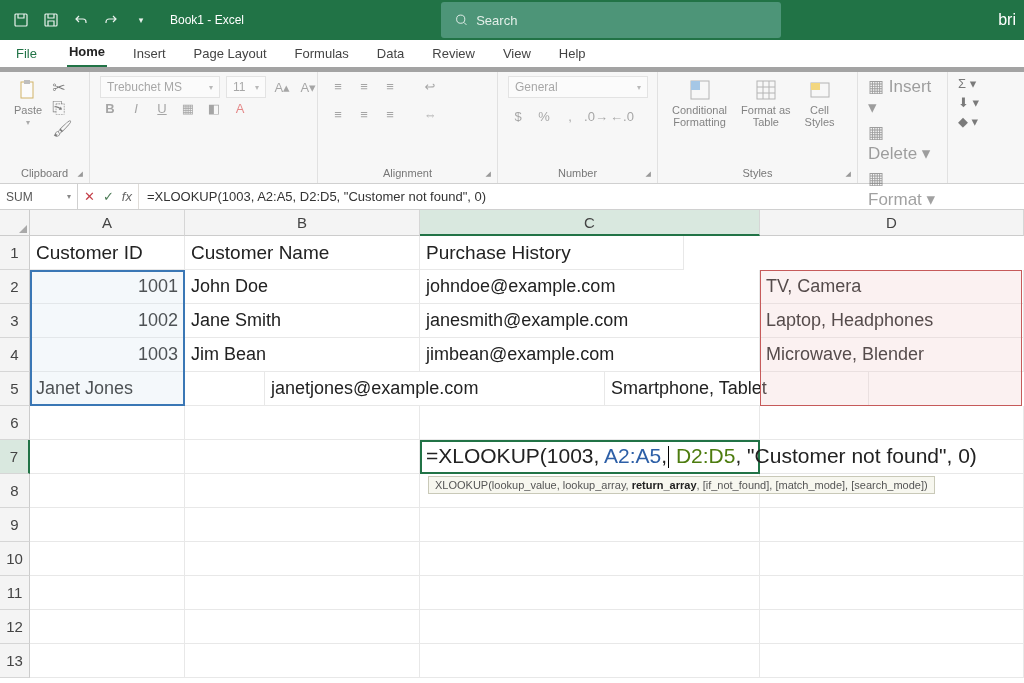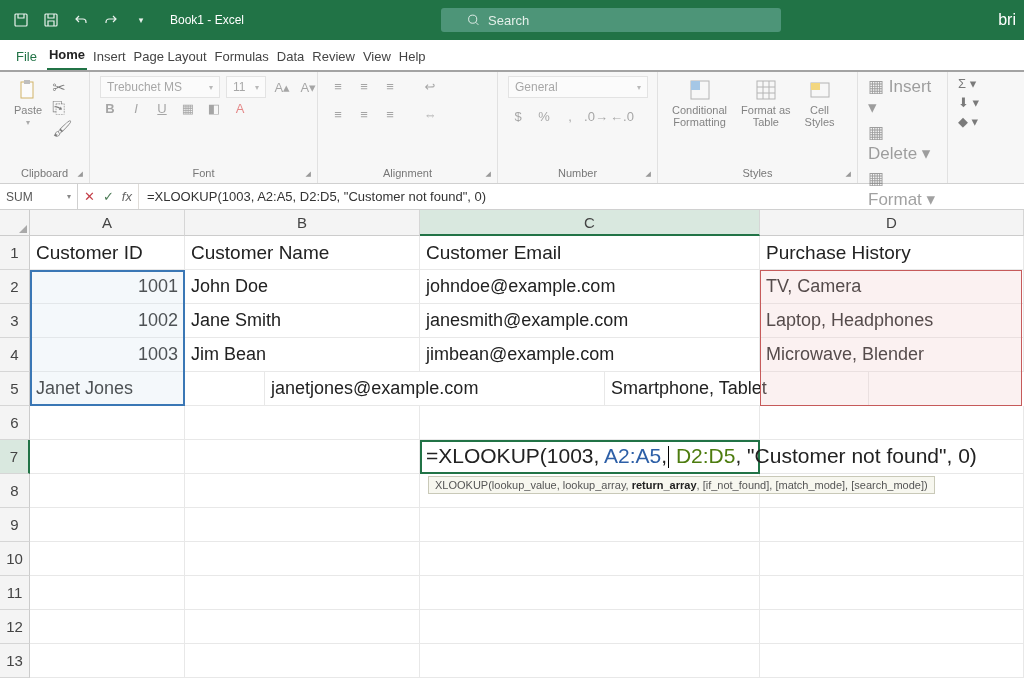--- a/index.html
+++ b/index.html
@@ -4,28 +4,28 @@
 <style>
 * { margin:0; padding:0; box-sizing:border-box; font-family:"Segoe UI",Arial,sans-serif; }
 body { width:1024px; height:683px; overflow:hidden; background:#fff; user-select:none; }
 
 
 .titlebar { height:40px; background:#217346; display:flex; align-items:center; color:#fff; }
 .qat { display:flex; gap:8px; padding:0 10px; align-items:center; }
 .qat-item { width:22px; height:22px; display:flex; align-items:center; justify-content:center; opacity:.9; }
 .qat svg { stroke:#fff; fill:none; stroke-width:1.2; }
 .titletext { margin-left:8px; font-size:12px; }
-.searchbox { margin-left:auto; margin-right:auto; position:relative; left:-10px; display:flex; align-items:center; background:#4d9578; height:24px; width:340px; border-radius:3px; padding:0 26px; gap:8px; }
+.searchbox { margin-left:auto; margin-right:auto; position:relative; left:-10px; display:flex; align-items:center; background:#4d9578; height:36px; width:340px; border-radius:3px; padding:0 14px; gap:8px; }
 .searchbox svg { stroke:#fff; fill:none; }
 .searchbox input { background:none; border:none; color:#fff; font-size:13px; outline:none; width:100%; }
 .searchbox input::placeholder { color:#e3efe9; }
 .user { margin-right:8px; font-size:16px; }
 
 
-.tabbar { height:32px; background:#fff; display:flex; align-items:flex-end; border-bottom:2px solid #a3a3a3; padding:0 10px; gap:4px; }
+.tabbar { height:32px; background:#fff; display:flex; align-items:flex-end; border-bottom:5px solid #a3a3a3; padding:0 10px; gap:24px; }
 .rtab { font-size:13px; padding:6px 2px 6px; color:#444; cursor:pointer; }
 .rtab.file { color:#217346; padding-left:6px; padding-right:6px;}
 .rtab.active { border-bottom:2px solid #217346; color:#222; font-weight:600; }
 
 
 .ribbon { height:112px; background:#f7f7f7; border-bottom:1px solid #d0d0d0; display:flex; }
 .group { border-right:1px solid #e1e1e1; padding:4px 10px 2px; display:flex; flex-direction:column; }
 .group-body { flex:1; display:flex; gap:6px; align-items:flex-start; }
 .group-label { text-align:center; font-size:11px; color:#777; padding:2px 0; position:relative;}
 .group-label::after { content:"◢"; font-size:7px; color:#999; position:absolute; right:-4px; bottom:3px;}
@@ -170,21 +170,20 @@
             <i>I</i>
           </span>
         <span>
             <u>U</u>
           </span>
         <span>▦</span>
         <span>◧</span>
         <span style="color:#c00;">A</span>
       </div>
     </div>
-    <div class="group-label">Font</div>
   </div>
 
   <div class="group" style="width:180px;">
     <div class="group-body stack" style="gap:8px;">
       <div class="toolrow">
         <span>≡</span>
         <span>≡</span>
         <span>≡</span>
         <span style="width:8px"></span>
         <span>↩</span>
@@ -285,21 +284,20 @@
     <div class="colhdr colA">A</div>
     <div class="colhdr colB">B</div>
     <div class="colhdr colC sel">C</div>
     <div class="colhdr colD">D</div>
   </div>
 
   <div class="drow">
       <div class="rowhdr">1</div>
     <div class="cell cellA hdrcell" style="justify-content:flex-start;">Customer ID</div>
     <div class="cell cellB hdrcell">Customer Name</div>
-    <div class="cell cellC hdrcell">Customer Email</div>
     <div class="cell cellD hdrcell">Purchase History</div>
   </div>
   <div class="drow">
       <div class="rowhdr">2</div>
     <div class="cell cellA">1001</div>
     <div class="cell cellB">John Doe</div>
     <div class="cell cellC">johndoe@example.com</div>
     <div class="cell cellD">TV, Camera</div>
   </div>
   <div class="drow">

